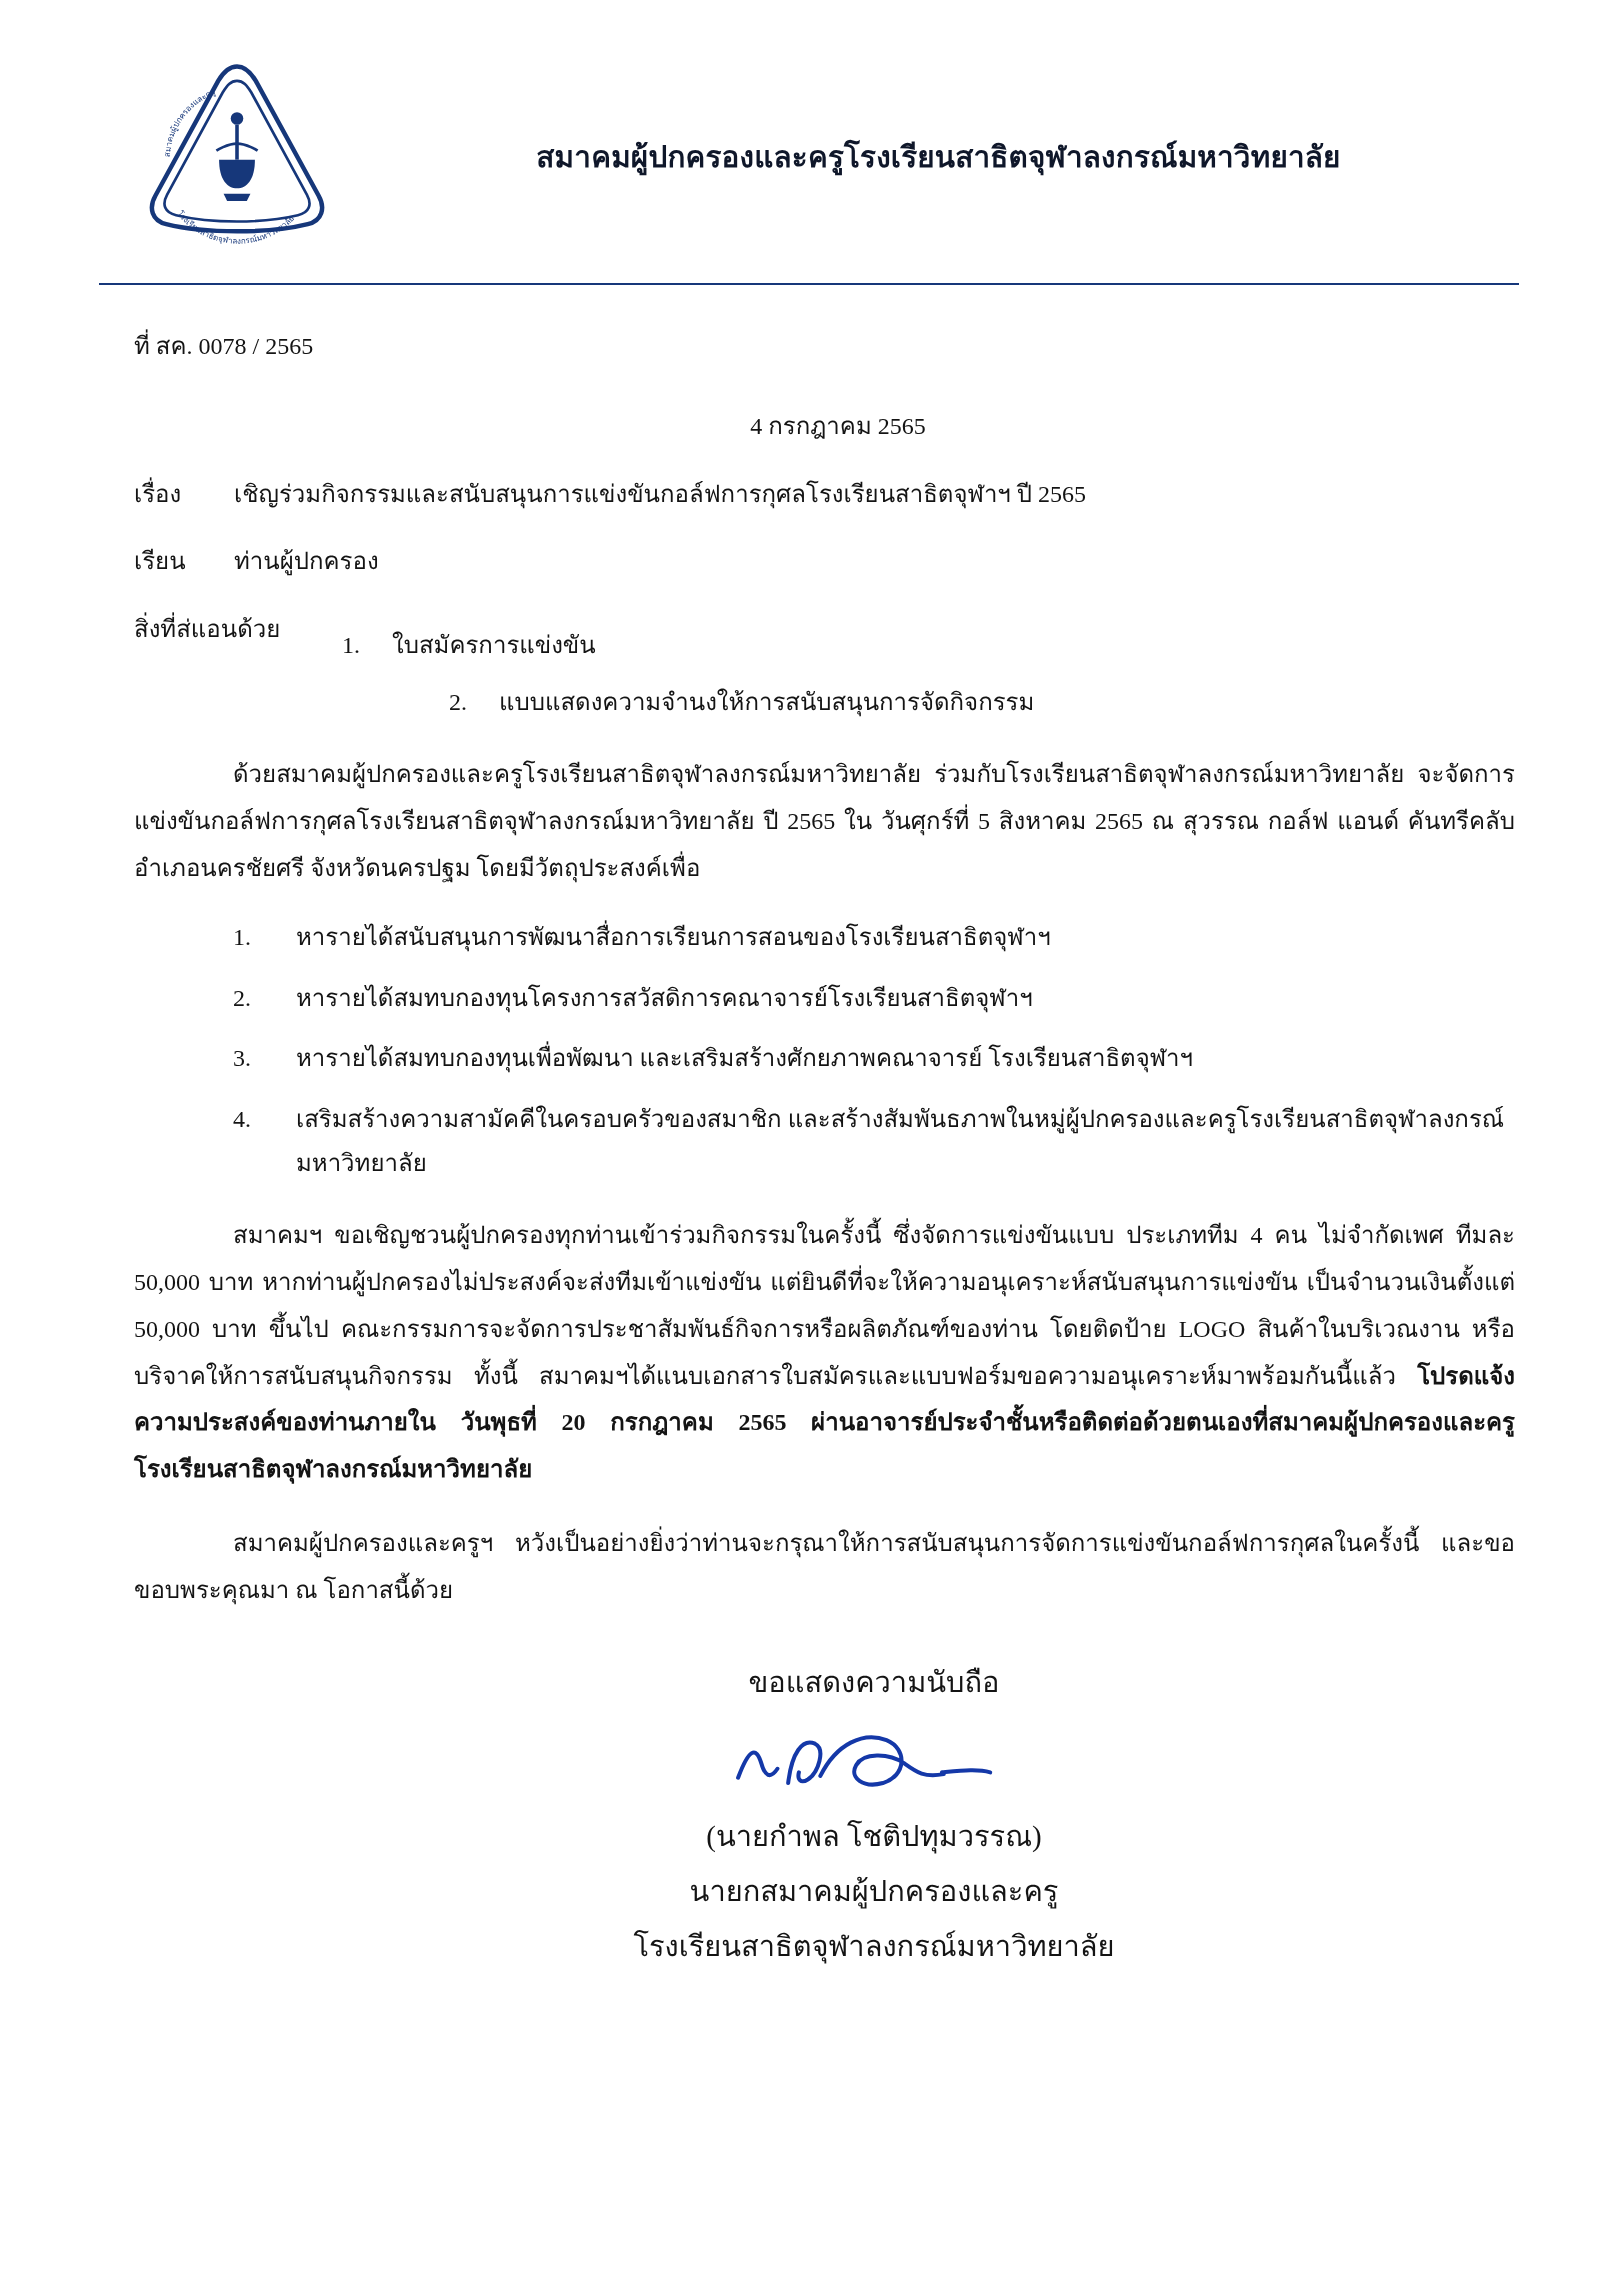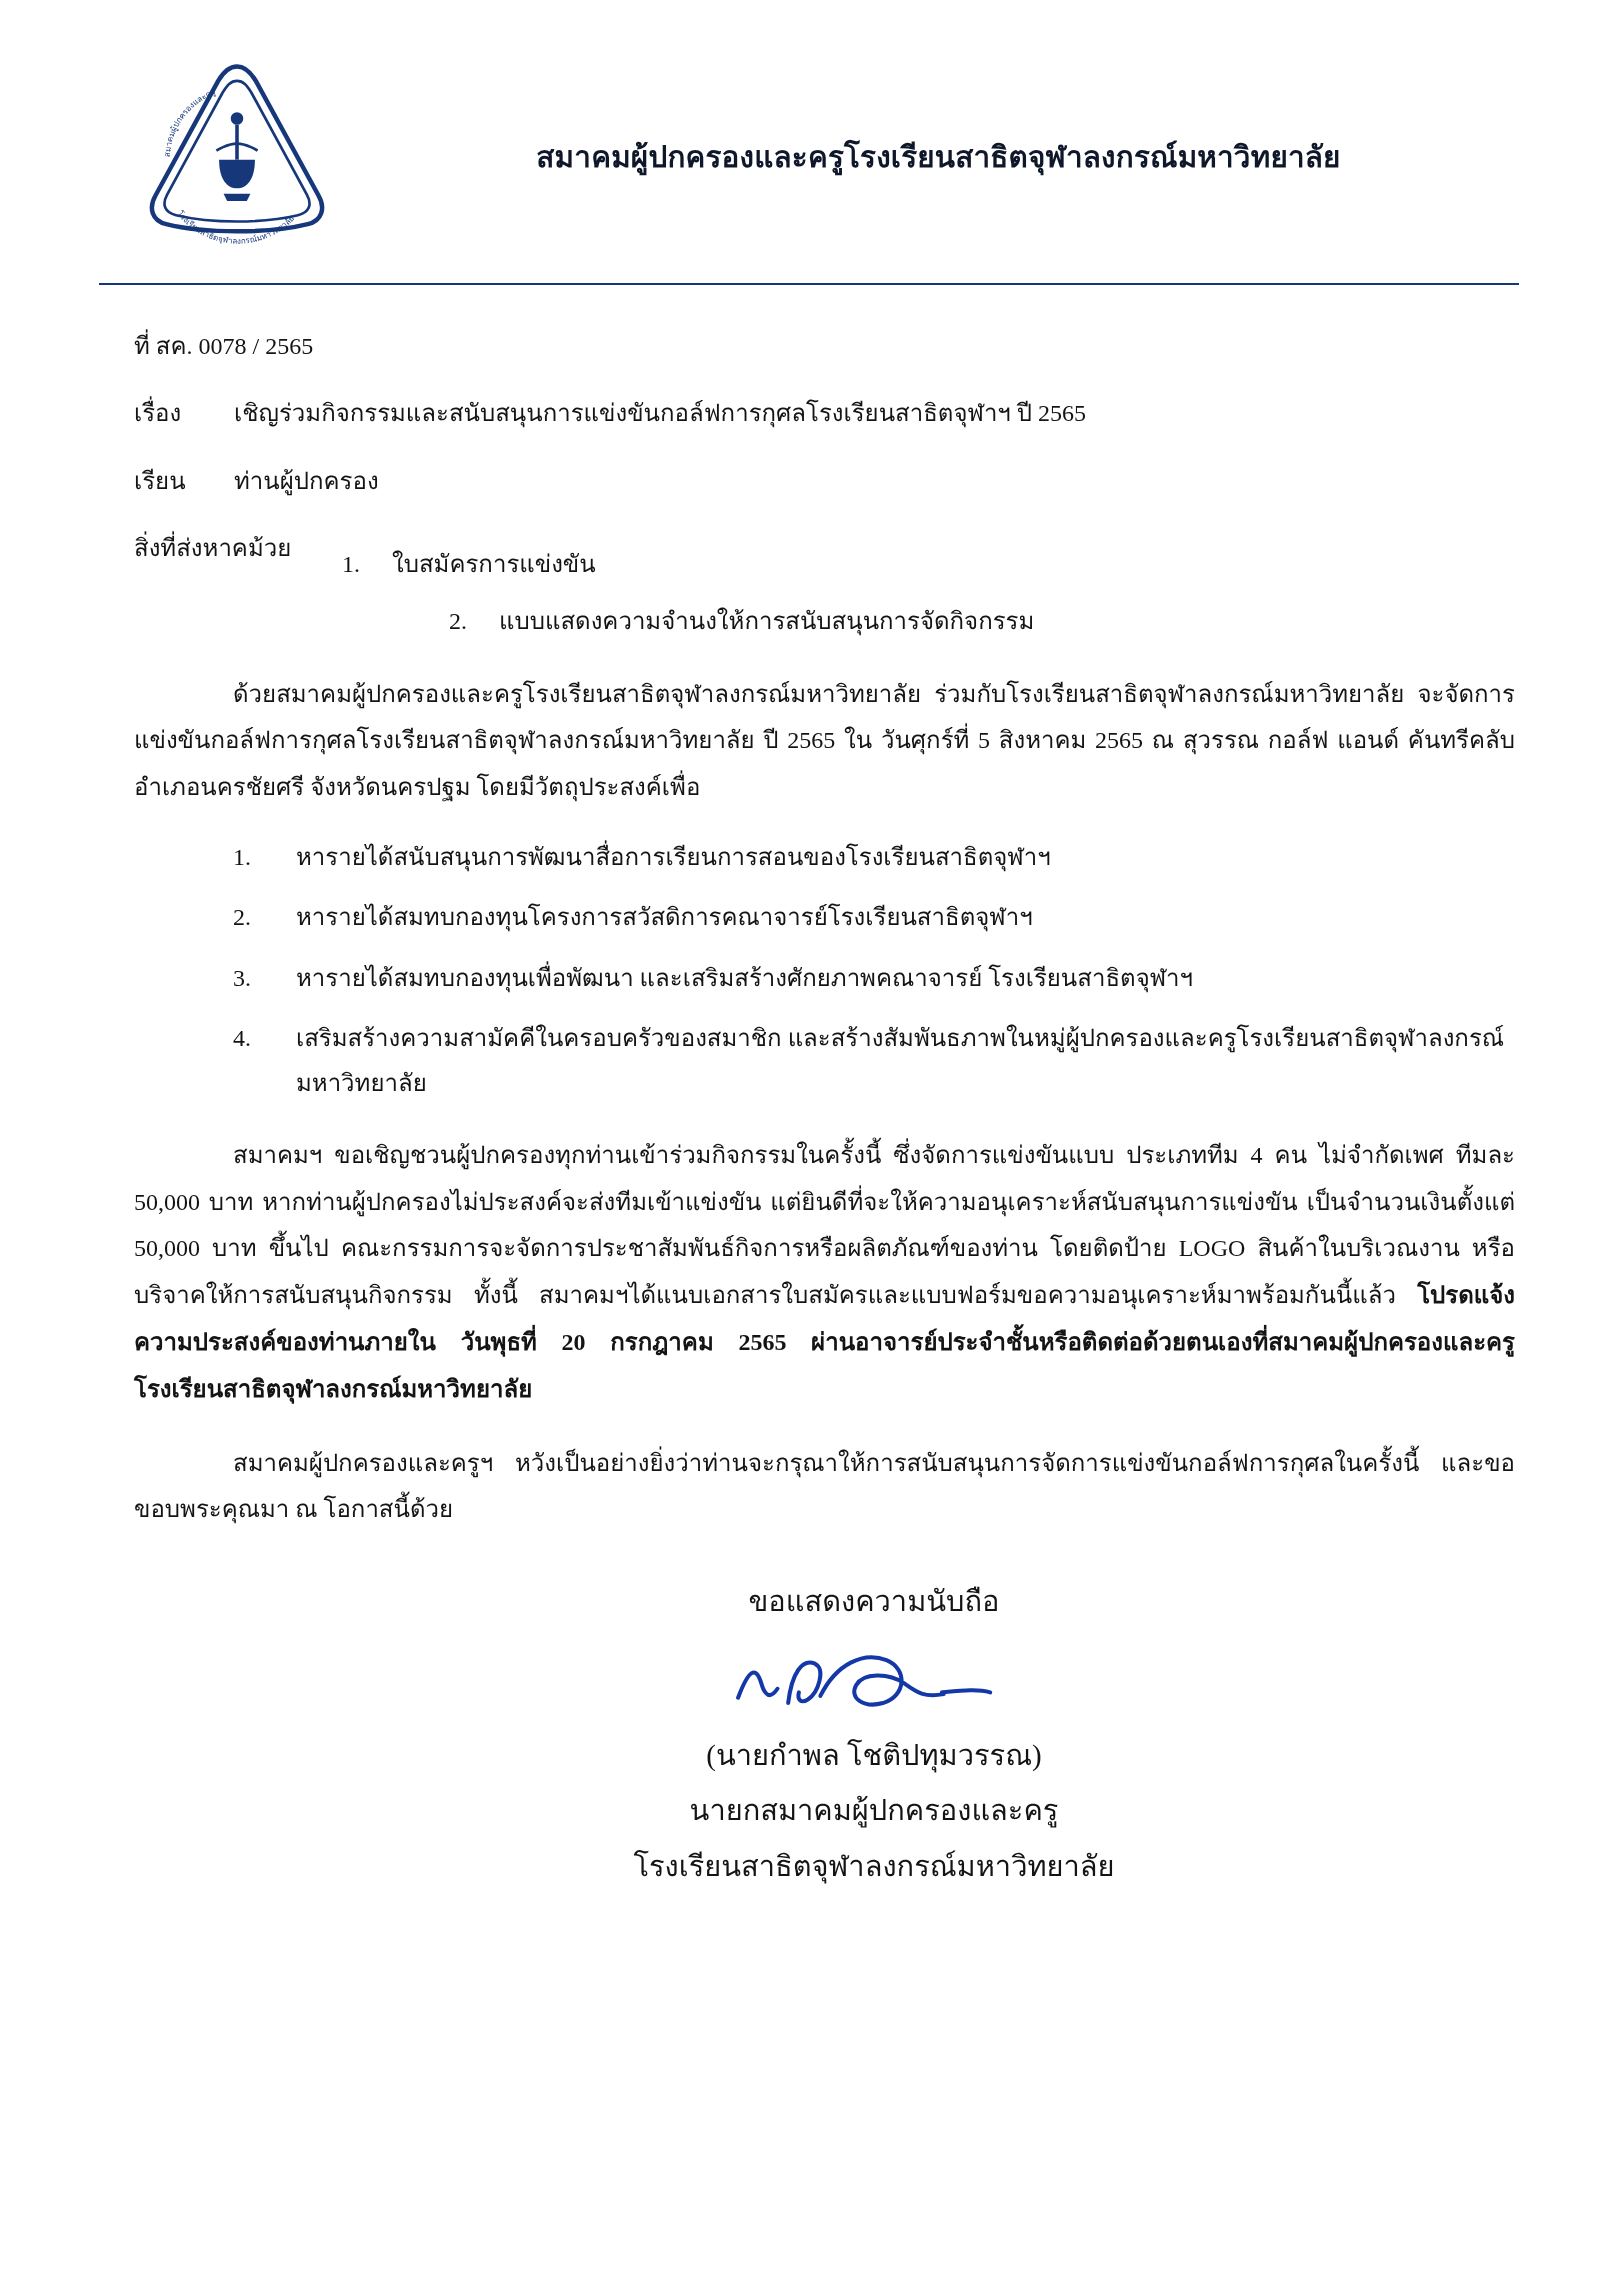--- a/index.html
+++ b/index.html
@@ -191,33 +191,34 @@
       <div class="org-name">สมาคมผู้ปกครองและครูโรงเรียนสาธิตจุฬาลงกรณ์มหาวิทยาลัย</div>
     </div>
   </div>
 
   <div class="rule"></div>
 
   <div class="content">
 
     <div class="docnum">ที่  สค. 0078 / 2565</div>
 
+    <div class="date-line">4  กรกฎาคม  2565</div>
 
     <div class="field-row">
       <div class="field-label">เรื่อง</div>
       <div class="field-value">เชิญร่วมกิจกรรมและสนับสนุนการแข่งขันกอล์ฟการกุศลโรงเรียนสาธิตจุฬาฯ ปี 2565</div>
     </div>
 
     <div class="field-row">
       <div class="field-label">เรียน</div>
       <div class="field-value">ท่านผู้ปกครอง</div>
     </div>
 
     <div class="field-row">
-      <div class="field-label wide">สิ่งที่ส่งหาคม้วย</div>
+      <div class="field-label wide">สิ่งที่ส่แอนด้วย</div>
       <div class="field-value attach-list">
         <div class="attach-item">
           <span class="attach-num">1.</span>
           <span>ใบสมัครการแข่งขัน</span>
         </div>
         <div class="attach-item indent">
           <span class="attach-num">2.</span>
           <span>แบบแสดงความจำนงให้การสนับสนุนการจัดกิจกรรม</span>
         </div>
       </div>

